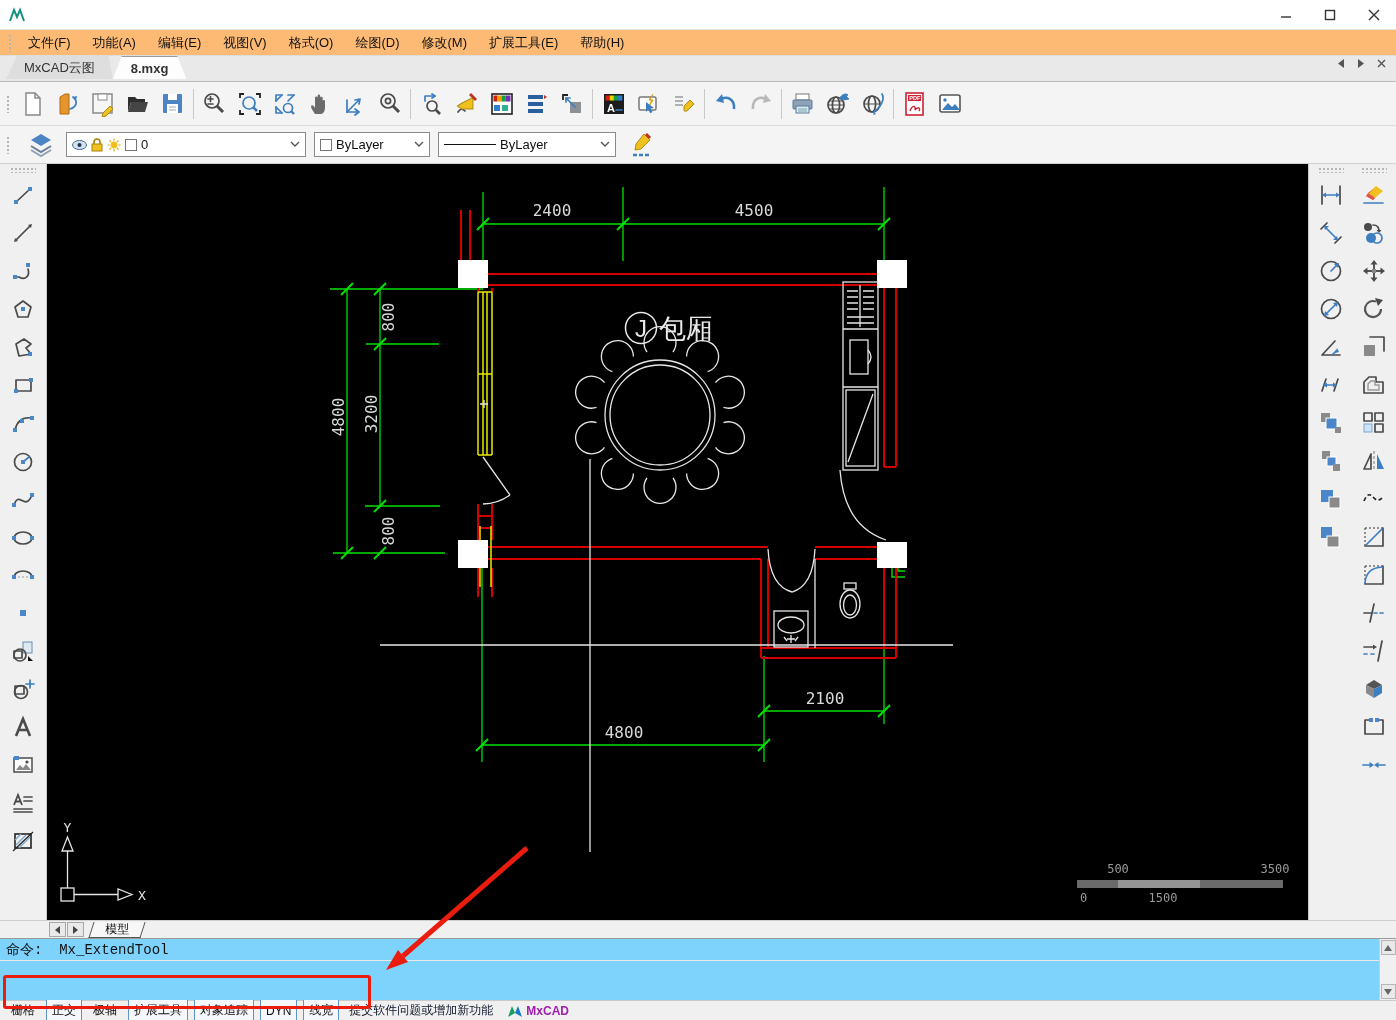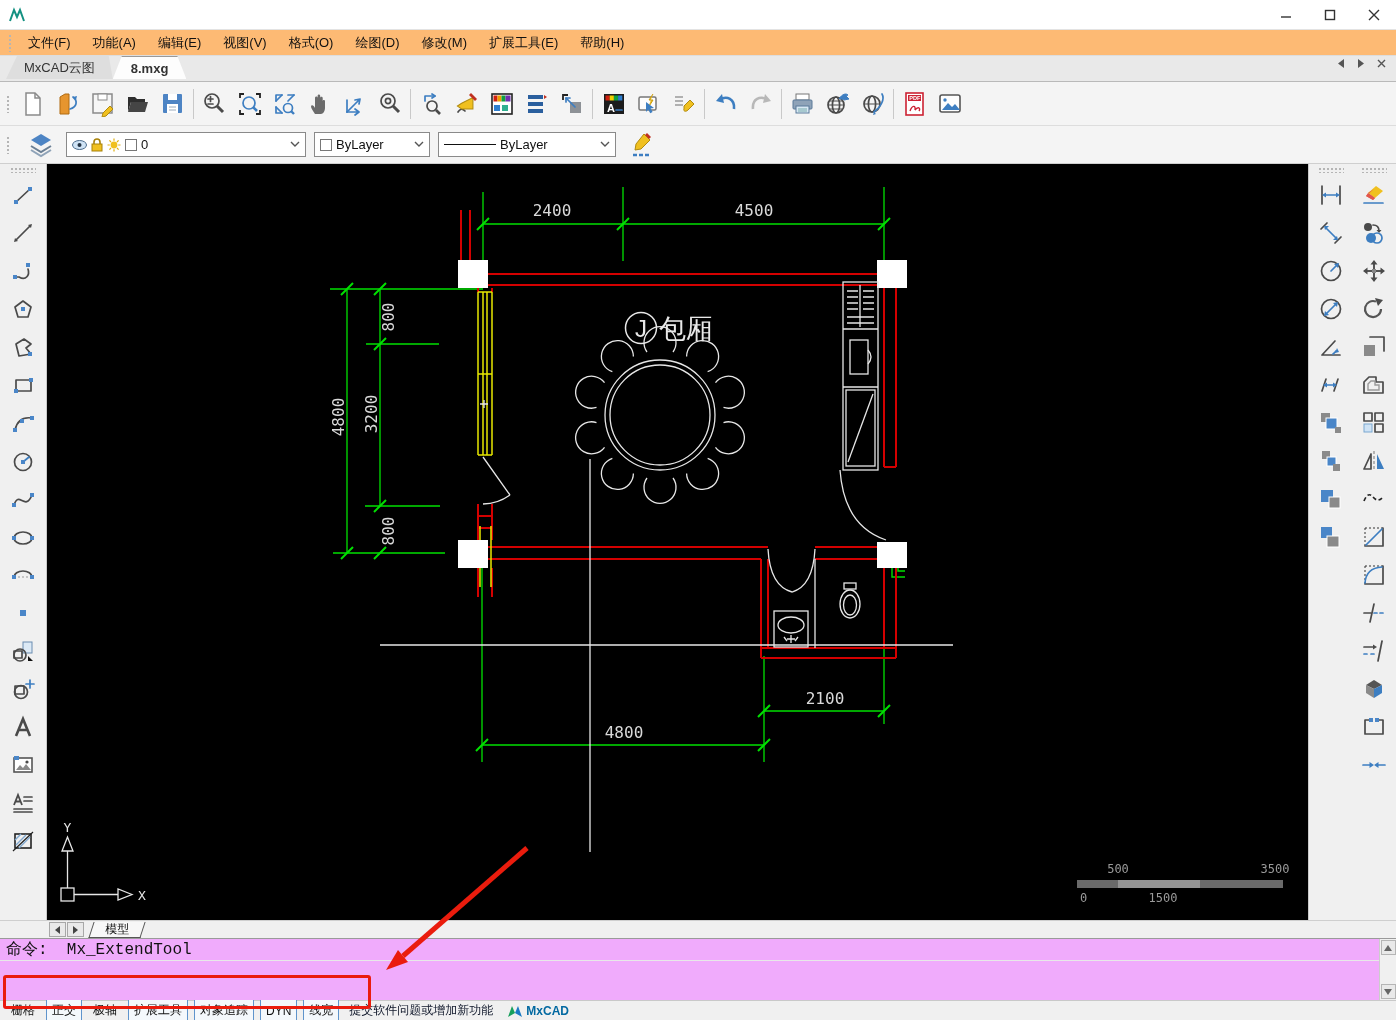--- a/index.html
+++ b/index.html
@@ -37,33 +37,33 @@
 .canvaswrap{flex:1;background:#000;position:relative}
 .rtools{width:88px;background:#f0f0f0;border-left:1px solid #c9c9c9;display:flex}
 .rcol{width:44px;display:flex;flex-direction:column;align-items:center;padding-top:3px}
 
 .modelstrip{height:18px;background:#f0f0f0;display:flex;align-items:center;border-top:1px solid #cfcfcf;font-size:12px}
 .mssp{width:49px}
 .msbtn{width:17px;height:15px;border:1px solid #a8a8a8;background:#e9e9e9;display:flex;align-items:center;justify-content:center;margin-right:1px}
 .mtab{height:16px;margin-left:6px;padding:0 13px;border-left:1px solid #555;border-right:1px solid #555;transform:skewX(-18deg);background:#f7f7f7;display:flex;align-items:center;border-bottom:1px solid #555}
 .mtab span{transform:skewX(18deg);display:block;font-size:12px}
 
-.cmdarea{height:62px;background:#f0abfc;border-top:1px solid #9a9a9a;position:relative;font-family:"Liberation Mono","DejaVu Sans Mono",monospace;font-size:16px}
+.cmdarea{height:62px;background:#7dd3fc;border-top:1px solid #9a9a9a;position:relative;font-family:"Liberation Mono","DejaVu Sans Mono",monospace;font-size:14px}
 .cmdrow1{height:22px;line-height:22px;padding:0 6px;border-bottom:1px solid #e8e8e8}
 .cmdrow2{height:28px;line-height:28px;padding:0 6px;margin-top:8px}
 .caret{display:inline-block;margin-left:6px;font-weight:bold}
 .cscroll{position:absolute;right:0;top:0;bottom:0;width:17px;background:#f0f0f0;border-left:1px solid #ccc;display:flex;flex-direction:column;justify-content:space-between;align-items:center;padding:1px}
 .csb{width:15px;height:15px;background:#e9e9e9;border:1px solid #b5b5b5;display:flex;align-items:center;justify-content:center}
 
 .statusbar{height:20px;background:#f0f0f0;border-top:1px solid #c9c9c9;display:flex;align-items:center;font-size:12px;padding:0 6px;gap:6px}
 .coords{flex:1;font-size:13px}
 .tgl{padding:14px 5px;white-space:nowrap}
 .tgl.boxed{border:1px solid #5f94cc;background:#f4f8fc}
 .slink{color:#0f172a;white-space:nowrap;margin-left:4px}
-.brand{display:flex;align-items:flex-start;gap:3px;font-weight:bold;color:#0369a1;margin-left:8px}
+.brand{display:flex;align-items:flex-start;gap:3px;font-weight:bold;color:#a21caf;margin-left:8px}
 
 .overlay{position:absolute;left:0;top:0;width:1396px;height:1020px;pointer-events:none;z-index:60}
 .redbox{position:absolute;left:3px;top:975px;width:368px;height:34px;border:3px solid #ea1c0d;border-radius:3px;z-index:59;pointer-events:none}
 
 .gt{fill:#d9d9d9;font-family:"DejaVu Sans Mono",monospace;font-size:16px}
 .sct{fill:#9a9a9a;font-family:"DejaVu Sans Mono",monospace;font-size:12px}
 .cjk{fill:#e8e8e8;font-family:"Liberation Sans","DejaVu Sans",sans-serif;font-size:27px}
 
 .k{stroke:#4a4a4a;fill:none;stroke-width:1.7;stroke-linecap:round;stroke-linejoin:round}
 .b{stroke:#3d7ec1;fill:none;stroke-width:1.7;stroke-linecap:round;stroke-linejoin:round}

